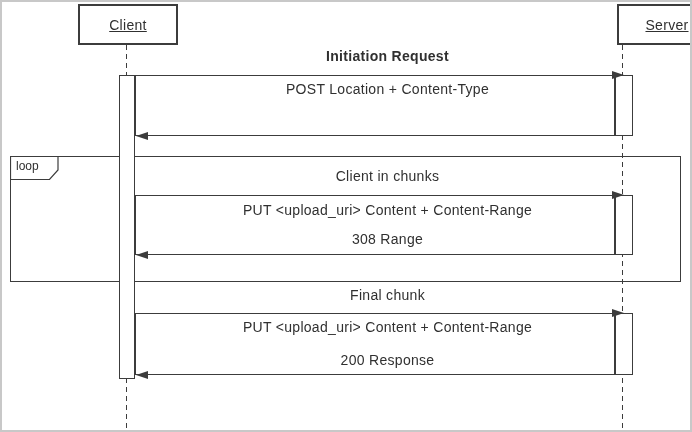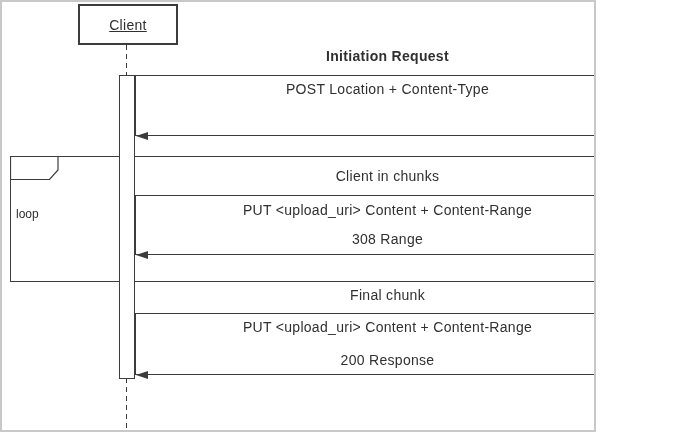--- a/index.html
+++ b/index.html
@@ -1,19 +1,19 @@
 <!DOCTYPE html>
 <html><head>
 <meta charset="utf-8">
 <style>
   html,body{margin:0;padding:0;background:#ffffff;}
   body{font-family:"Liberation Sans", sans-serif;}
   .canvas{
     position:relative;
-    width:596px;height:432px;
+    width:692px;height:432px;
     box-sizing:border-box;
     background:var(--bg,#fff);
     border:2px solid var(--frame,#c8c8c8);
     overflow:hidden;
   }
   .actor-box{
     position:absolute;
     width:100px;height:41px;
     box-sizing:border-box;
     border:2px solid var(--line,#3c3c3c);
@@ -37,21 +37,20 @@
     left:8px;top:154px;width:671px;height:126px;
     box-sizing:border-box;
     border:1px solid var(--line,#3c3c3c);
     z-index:2;
   }
   .loop-tag{position:absolute;left:8px;top:154px;z-index:4;}
   .loop-tag-text{
     position:absolute;left:14px;top:157px;
     font-size:12px;color:var(--text,#303030);
     z-index:5;
-    margin-top:48px;
   }
   .msg-rect{
     position:absolute;
     left:133px;width:480px;
     box-sizing:border-box;
     border:1px solid var(--line,#3c3c3c);
     background:transparent;
     z-index:3;
   }
   .activation{

